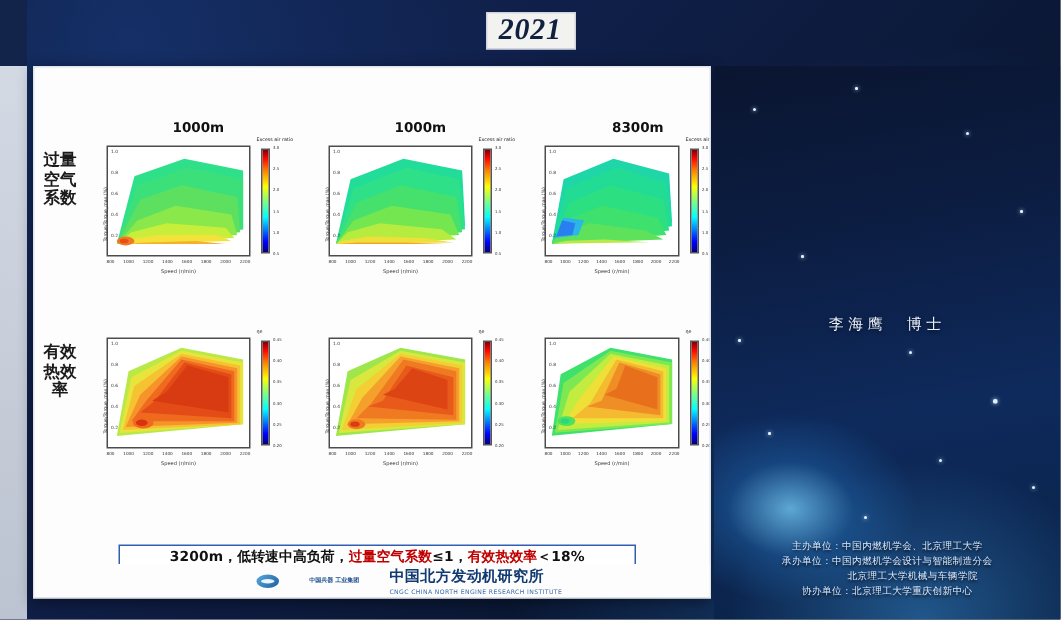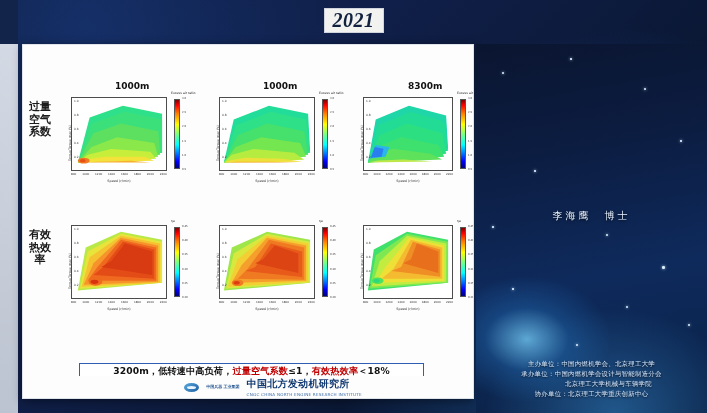--- a/index.html
+++ b/index.html
@@ -146,21 +146,21 @@
     position:absolute; left:56px; top:318px; width:345px; height:17px;
     border:1px solid #2f5eb3; background:#ffffff;
     display:flex; align-items:center; justify-content:center;
     font-size:9.2px; color:#111; font-weight:bold; letter-spacing:.1px;
   }
   #caption .hl{ color:#c00000; }
 
   
   #slide-foot{
     position:absolute; left:0; bottom:0; width:452px; height:22px;
-    display:flex; align-items:center; justify-content:center; gap:7px;
+    display:flex; align-items:center; justify-content:center; gap:20px;
     background:#fdfdfd;
     padding-left:48px;
   }
   .oval{
     width:15px; height:9px; border-radius:50%;
     background:linear-gradient(135deg,#5aa9dd,#1c5ea0);
     position:relative; flex:none;
   }
   .oval:after{
     content:""; position:absolute; left:3px; top:3px;

